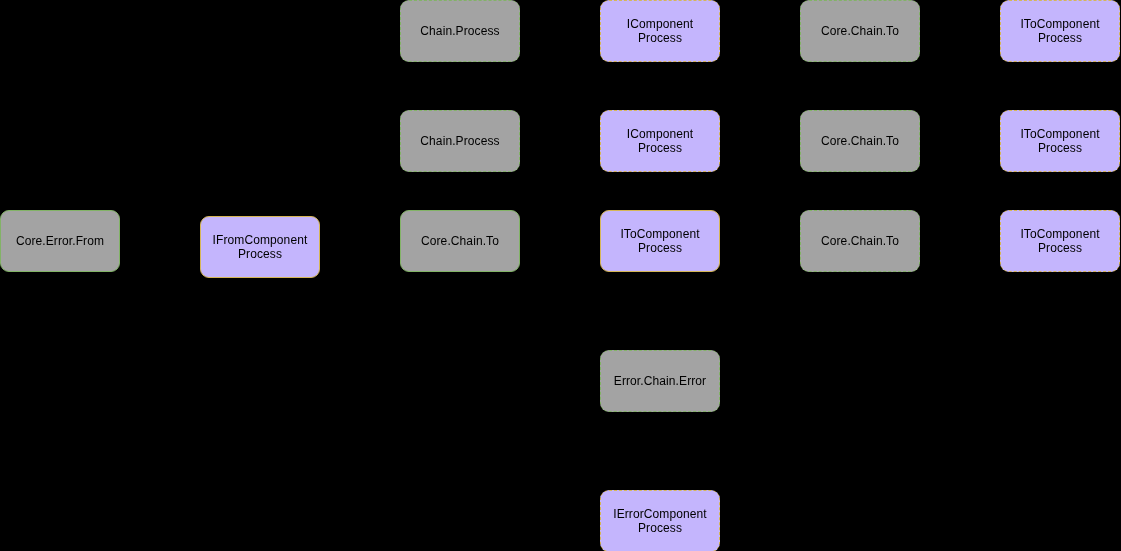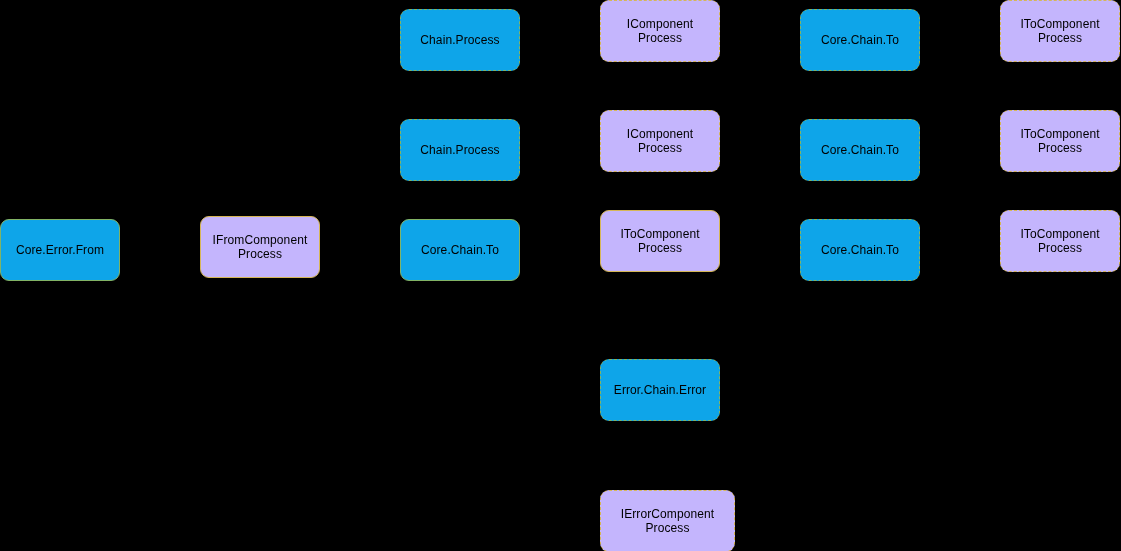--- a/index.html
+++ b/index.html
@@ -23,21 +23,21 @@
     align-items: center;
     justify-content: center;
     text-align: center;
     font-size: 12px;
     line-height: 14.5px;
     color: #000000;
     letter-spacing: 0.1px;
     padding: 2px 4px;
     white-space: pre-line;
   }
-  .fill-green { background: #0ea5e9; margin-top: 9px; }
+  .fill-green { background: #a3a3a3; }
   .fill-yellow { background: #c4b5fd; align-items: center; }
   .stroke-green-dashed { border: 1.3px dashed #82b366; }
   .stroke-green-solid  { border: 1.3px solid #82b366; }
   .stroke-yellow-dashed { border: 1.3px dashed #d6b656; }
   .stroke-yellow-solid  { border: 1.6px solid #d6b656; }
   .node-label {
     display: block;
     width: 100%;
     pointer-events: none;
   }
@@ -61,15 +61,15 @@
     <div class="node fill-green stroke-green-solid" style="left: 0px; top: 210px; width: 120px; height: 62px;"><span class="node-label">Core.Error.From</span></div>
     <div class="node fill-yellow stroke-yellow-solid" style="left: 200px; top: 216px; width: 120px; height: 62px;"><span class="node-label">IFromComponent
 Process</span></div>
     <div class="node fill-green stroke-green-solid" style="left: 400px; top: 210px; width: 120px; height: 62px;"><span class="node-label">Core.Chain.To</span></div>
     <div class="node fill-yellow stroke-yellow-solid" style="left: 600px; top: 210px; width: 120px; height: 62px;"><span class="node-label">IToComponent
 Process</span></div>
     <div class="node fill-green stroke-green-dashed" style="left: 800px; top: 210px; width: 120px; height: 62px;"><span class="node-label">Core.Chain.To</span></div>
     <div class="node fill-yellow stroke-yellow-dashed" style="left: 1000px; top: 210px; width: 120px; height: 62px;"><span class="node-label">IToComponent
 Process</span></div>
     <div class="node fill-green stroke-green-dashed" style="left: 600px; top: 350px; width: 120px; height: 62px;"><span class="node-label">Error.Chain.Error</span></div>
-    <div class="node fill-yellow stroke-yellow-dashed" style="left: 600px; top: 490px; width: 135px; height: 62px;"><span class="node-label">IErrorComponent
+    <div class="node fill-yellow stroke-yellow-dashed" style="left: 600px; top: 490px; width: 120px; height: 62px;"><span class="node-label">IErrorComponent
 Process</span></div>
   </div>
 
 </body></html>

